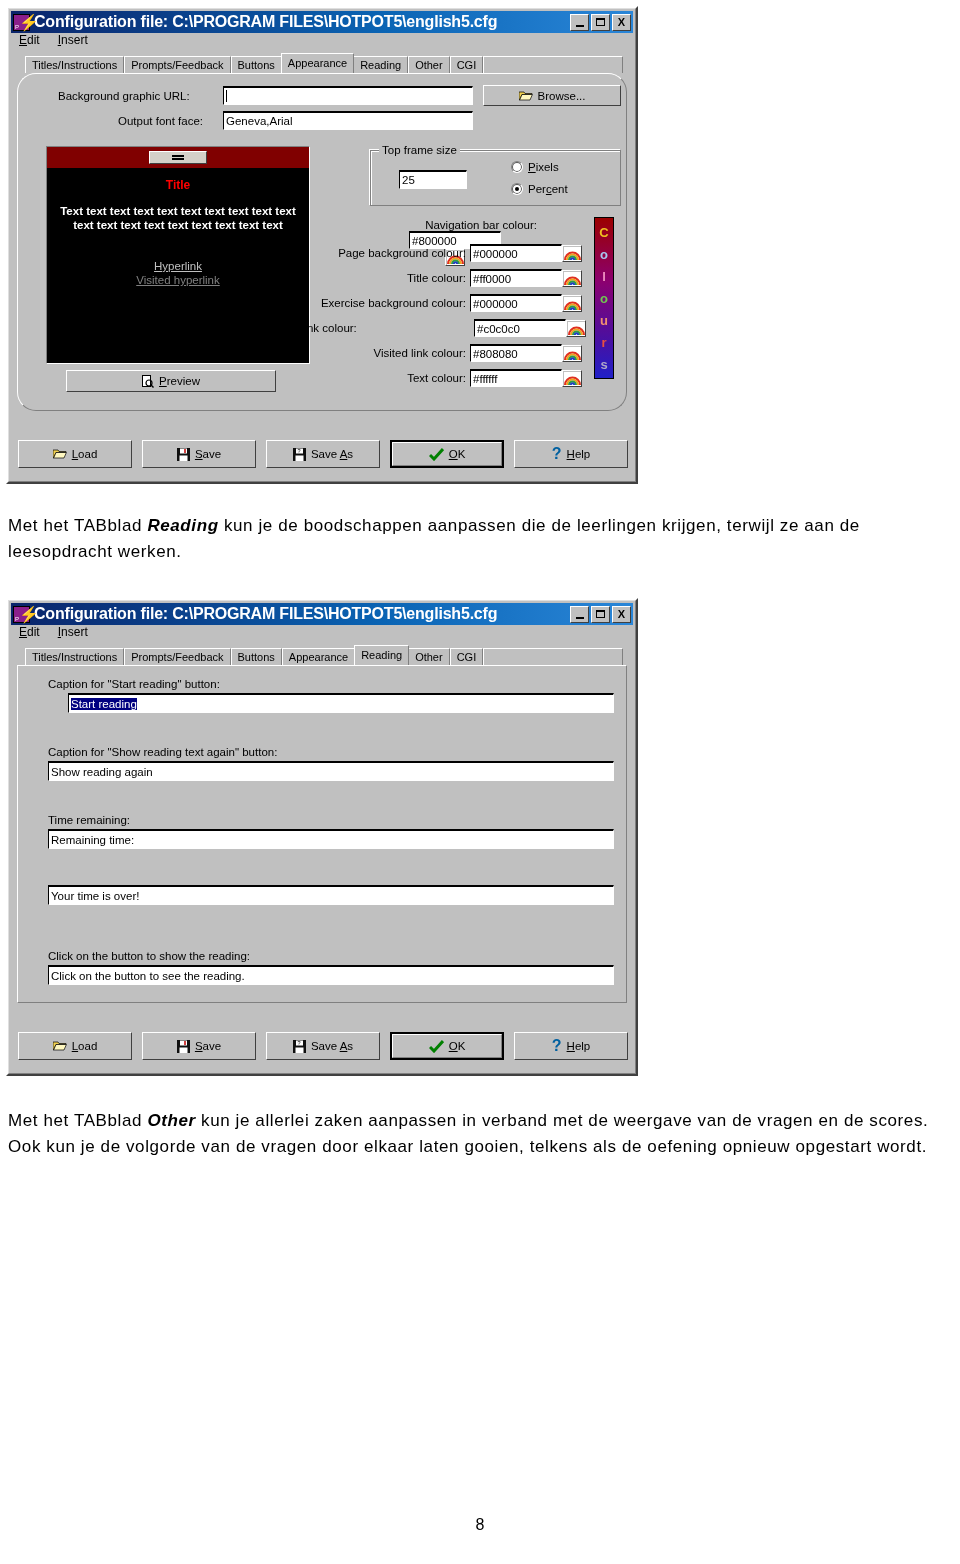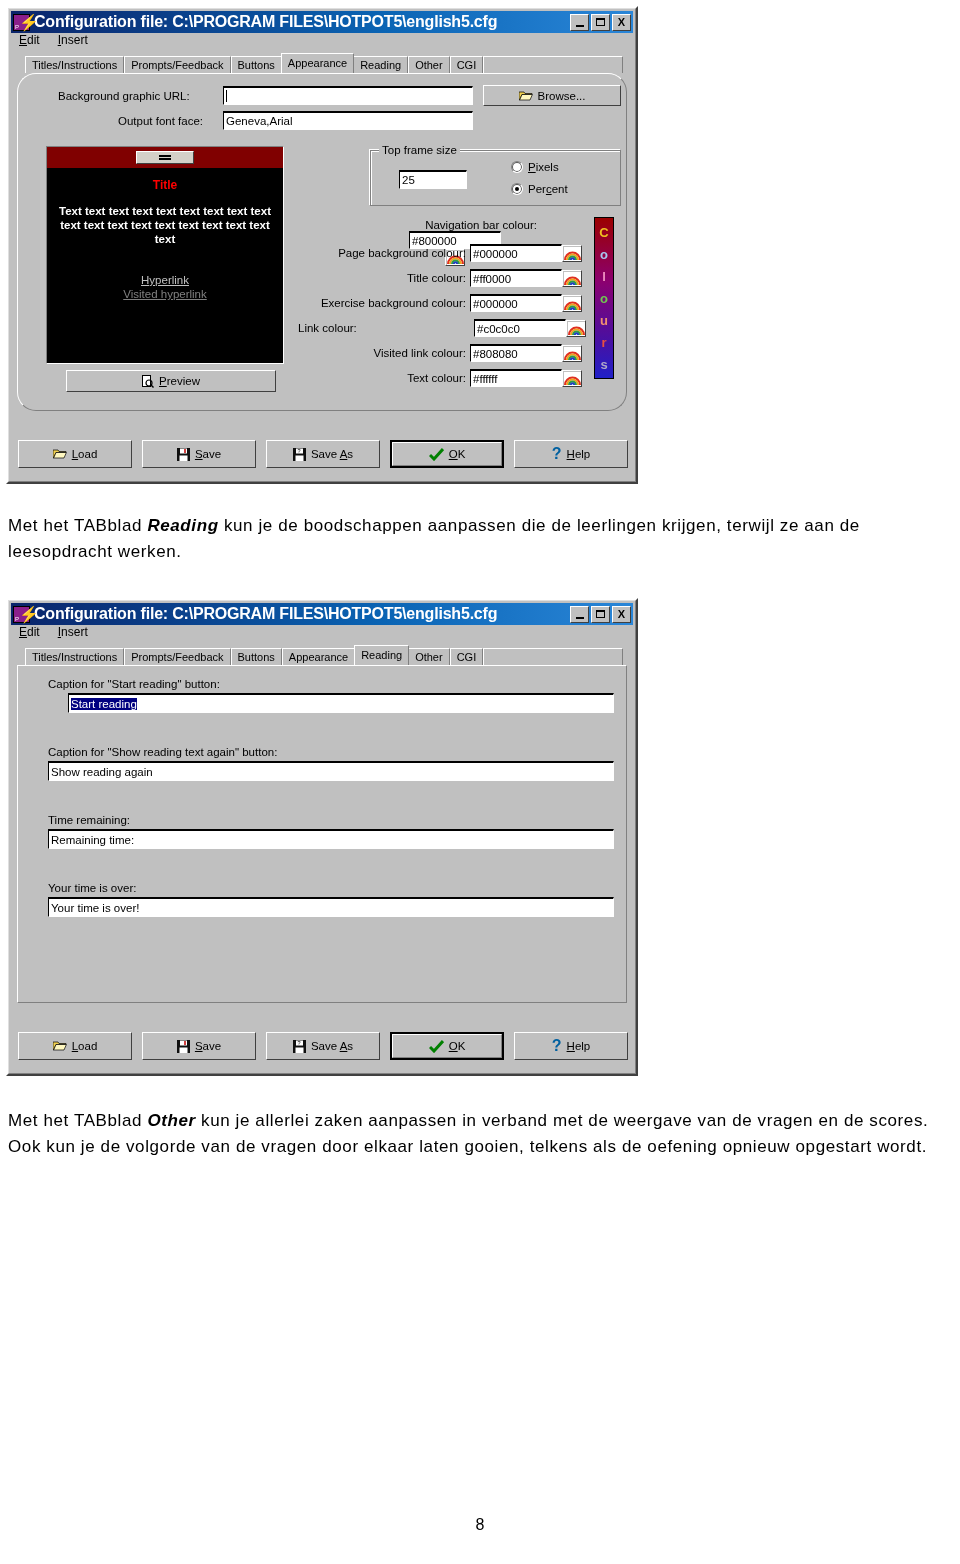--- a/index.html
+++ b/index.html
@@ -256,21 +256,21 @@
         <svg width="14" height="12" viewBox="0 0 14 12">
             <path d="M0 2h5l1 1.5h7v1H3L0.6 10H0z" fill="#f0d050" stroke="#000" stroke-width="0.7"></path>
             <path d="M0.6 10L3 4.5h10.4L11 10z" fill="#fff8c0" stroke="#000" stroke-width="0.7"></path>
           </svg>
         <span>Browse...</span>
       </div>
 
       <div class="lbl" style="position:absolute;left:100px;top:41px;">Output font face:</div>
       <div class="field thick" style="position:absolute;left:205px;top:37px;width:250px;height:19px;">Geneva,Arial</div>
 
-      <div class="preview" style="left:28px;top:72px;width:238px;height:218px;">
+      <div class="preview" style="left:28px;top:72px;width:264px;height:218px;">
         <div class="pv-navbar">
           <div class="pv-navbtn">
             <span class="bars">
                 <i></i>
                 <i></i>
               </span>
           </div>
         </div>
         <div class="pv-title">Title</div>
         <div class="pv-text">Text text text text text text text text text text text text text text text text text text text</div>
@@ -508,24 +508,27 @@
         <div class="lbl">Caption for "Show reading text again" button:</div>
         <div class="field thick" style="margin-top:3px;height:20px;">Show reading again</div>
       </div>
 
       <div style="position:absolute;left:30px;top:148px;width:566px;">
         <div class="lbl">Time remaining:</div>
         <div class="field thick" style="margin-top:3px;height:20px;">Remaining time:</div>
       </div>
 
       <div style="position:absolute;left:30px;top:216px;width:566px;">
-        <div class="lbl">Your time is over:</div>
         <div class="field thick" style="margin-top:3px;height:20px;">Your time is over!</div>
       </div>
 
+      <div style="position:absolute;left:30px;top:284px;width:566px;">
+        <div class="lbl">Click on the button to show the reading:</div>
+        <div class="field thick" style="margin-top:3px;height:20px;">Click on the button to see the reading.</div>
+      </div>
 
     </div>
 
     <div style="position:absolute;left:10px;top:432px;width:610px;display:flex;gap:10px;">
       <div class="btn" style="width:116px;height:28px;">
         <svg width="14" height="12" viewBox="0 0 14 12">
             <path d="M0 2h5l1 1.5h7v1H3L0.6 10H0z" fill="#f0d050" stroke="#000" stroke-width="0.7"></path>
             <path d="M0.6 10L3 4.5h10.4L11 10z" fill="#fff8c0" stroke="#000" stroke-width="0.7"></path>
           </svg>
         <span><u>L</u>oad</span>

